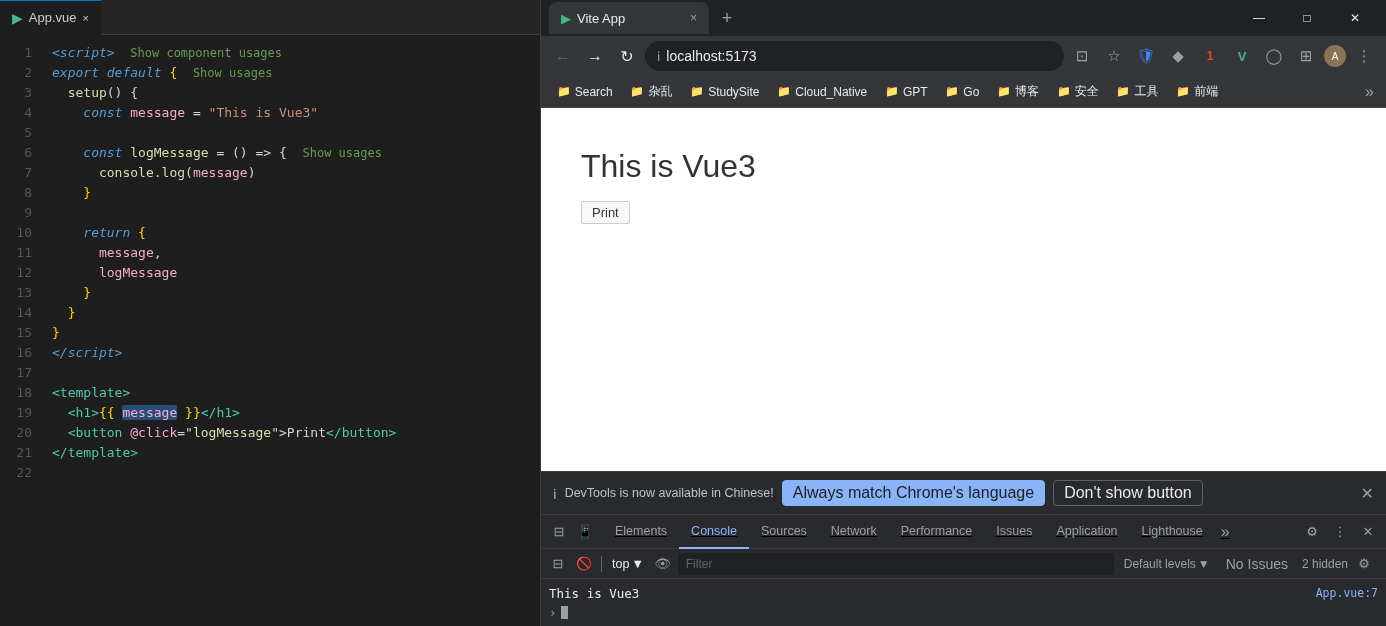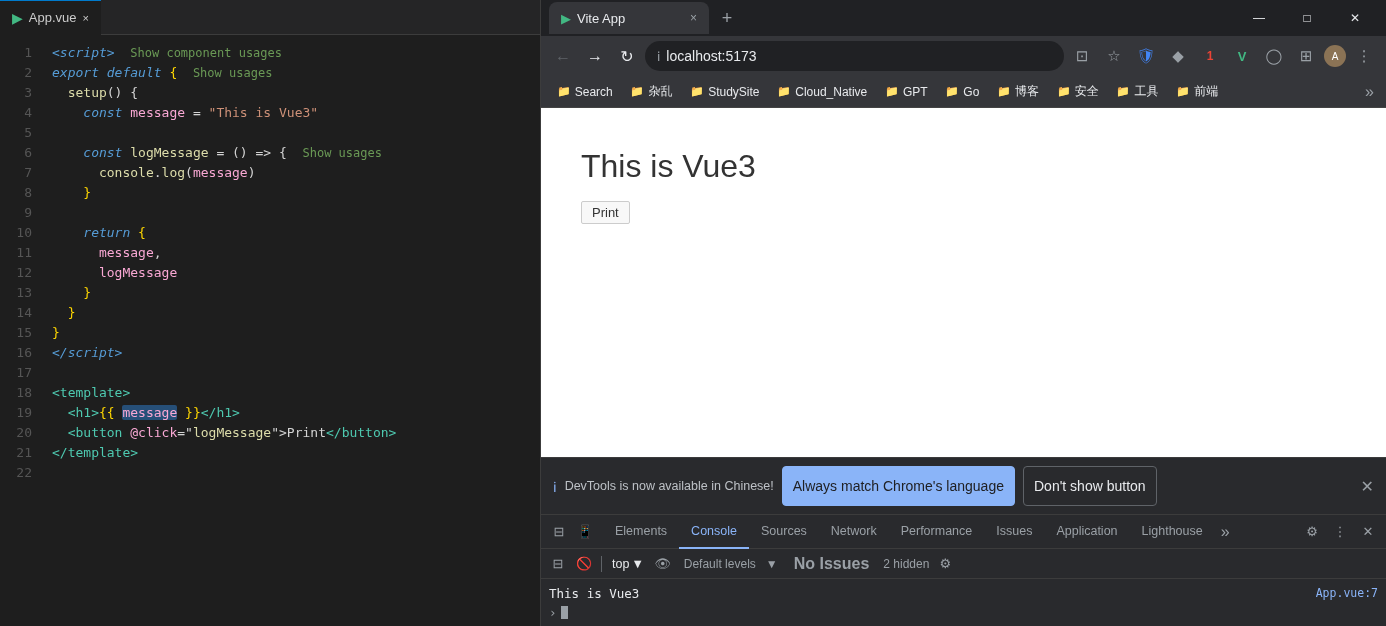--- a/index.html
+++ b/index.html
@@ -251,22 +251,22 @@
       align-items: center;
       gap: 8px;
       font-size: 12.5px;
       color: #bdc1c6;
       border-top: 1px solid #3c3c3c;
     }
     .banner-info-icon { color: #8ab4f8; font-size: 14px; }
     .banner-btn {
       border: 1px solid #5f6368;
       border-radius: 4px;
-      padding: 11px 10px;
-      font-size: 14px;
+      padding: 3px 10px;
+      font-size: 16px;
       cursor: pointer;
       color: #e8eaed;
       background: transparent;
     }
     .banner-btn.primary {
       background: #8ab4f8;
       border-color: #8ab4f8;
       color: #202124;
     }
     .banner-close {
@@ -299,20 +299,21 @@
     .dt-side-icon {
       width: 24px; height: 24px;
       display: flex; align-items: center; justify-content: center;
       color: #9aa0a6; font-size: 13px; cursor: pointer; border-radius: 3px;
     }
     .devtools-tabs {
       display: flex;
       align-items: center;
       flex: 1;
       overflow: hidden;
+      text-decoration: underline;
     }
     .dt-tab {
       padding: 0 12px;
       height: 34px;
       display: flex;
       align-items: center;
       color: #9aa0a6;
       font-size: 12.5px;
       cursor: pointer;
       border-bottom: 2px solid transparent;
@@ -370,33 +371,32 @@
       height: 22px;
       padding: 0 8px;
       color: #e8eaed;
       font-size: 12px;
       outline: none;
     }
     .filter-input::placeholder { color: #5f6368; }
     .default-levels {
       display: flex;
       align-items: center;
-      gap: 10px;
+      gap: 2px;
       color: #9aa0a6;
       font-size: 12px;
       cursor: pointer;
       padding: 2px 6px;
       border-radius: 3px;
       justify-content: flex-end;
     }
     .no-issues {
       color: #9aa0a6;
-      font-size: 16px;
+      font-size: 14px;
       padding: 0 6px;
-      font-weight: bold;
     }
     .hidden-count {
       display: flex;
       align-items: center;
       gap: 4px;
       color: #9aa0a6;
       font-size: 12px;
       padding: 0 4px;
     }
 
@@ -627,20 +627,21 @@
 
         <div class="console-toolbar">
           <div class="console-icon">⊟</div>
           <div class="console-icon">🚫</div>
           <div class="console-divider"></div>
           <div class="top-selector">
             <span>top</span>
             <span>▼</span>
           </div>
           <div class="console-icon">👁</div>
+          <input class="filter-input" type="text" placeholder="Filter" style="">
           <div class="default-levels">
             <span>Default levels</span>
             <span>▼</span>
           </div>
           <div class="no-issues">No Issues</div>
           <div class="hidden-count">
             <span>2 hidden</span>
             <div class="dt-ctrl-icon">⚙</div>
           </div>
         </div>

